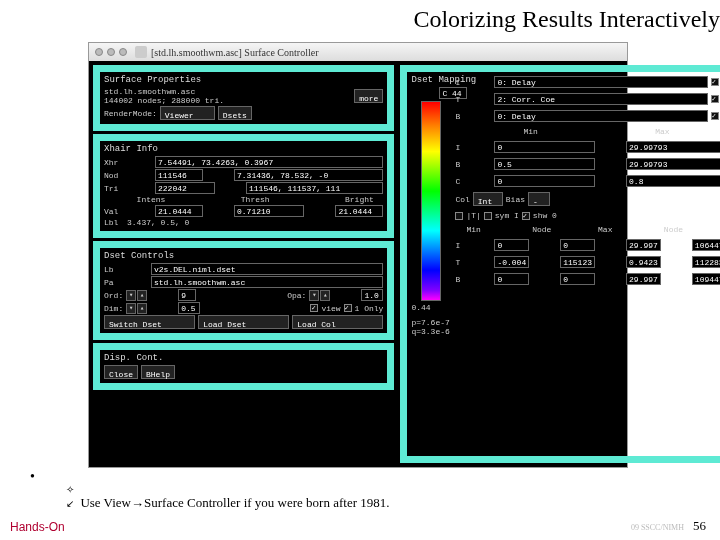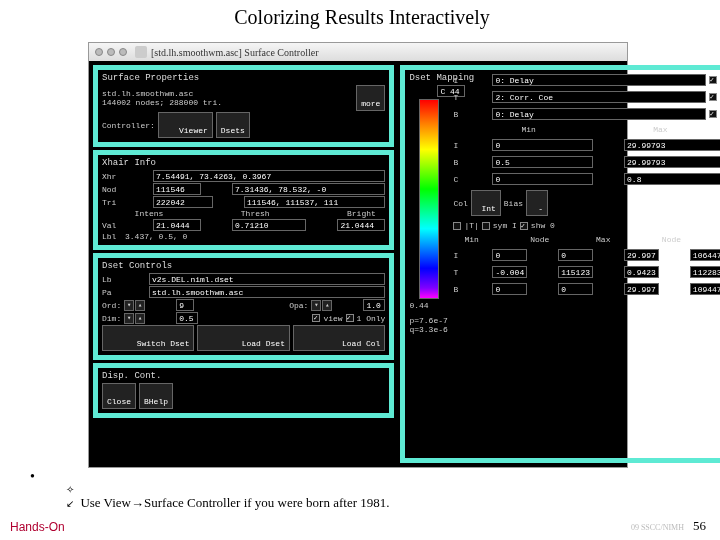--- a/index.html
+++ b/index.html
@@ -1,32 +1,32 @@
 <!DOCTYPE html>
 <html><head>
 <meta charset="utf-8">
 <style>
   * { margin: 0; padding: 0; box-sizing: border-box; }
   body { width: 720px; height: 540px; background: #fff; font-family: "Times New Roman", serif; overflow: hidden; }
   .slide { width: 720px; height: 540px; position: relative; }
-  .title { text-align: center; font-size: 20px; padding: 6px 0 2px 4px; }
+  .title { text-align: right; font-size: 24px; padding: 6px 0 2px 4px; }
   .app-window { position: absolute; top: 42px; left: 88px; width: 540px; height: 426px; background: #e6e6e6; border: 1px solid #999; }
   .titlebar { height: 18px; background: linear-gradient(#f5f5f5,#ddd); display: flex; align-items: center; padding: 0 6px; font-size: 10px; color:#333; gap:4px; }
   .traffic { display:flex; gap:4px; }
   .dot { width:8px; height:8px; border-radius:50%; background:#bbb; border:1px solid #888; }
   .tbicon { width:12px; height:12px; background:#ccc; border-radius:2px; margin-left:4px;}
   .app-body { position:absolute; top:18px; left:0; right:0; bottom:0; background:#000; padding:4px; display:flex; gap:6px; font-family: "Courier New", monospace; font-size:9px; color:#eee; }
   .col-left { width: 58%; display:flex; flex-direction:column; gap:3px; }
   .col-right { width: 42%; display:flex; gap:4px; }
-  .panel { border:5px solid #5eead4; padding:3px 4px; }
+  .panel { border:7px solid #5eead4; padding:3px 4px; }
   .panel-title { font-size:9px; color:#ddd; margin-bottom:2px; }
   .row { display:flex; align-items:center; gap:3px; margin:1px 0; }
   .lbl { font-size:8px; color:#ccc; white-space:nowrap; }
   .fld { background:#000; border:1px solid #666; color:#fff; font-size:8px; padding:1px 2px; height:12px; line-height:10px; white-space:nowrap; overflow:hidden;margin-left:28px; }
-  .btn { background:#222; border:1px solid #666; color:#fff; font-size:8px; padding:12px 4px; height:14px; line-height:11px; text-align:right; }
+  .btn { background:#222; border:1px solid #666; color:#fff; font-size:8px; padding:3px 4px; height:14px; line-height:11px; text-align:left; }
   .arrowbtns { display:flex; gap:1px; }
   .arrowbtn { width:10px; height:11px; background:#222; border:1px solid #666; font-size:7px; text-align:center; line-height:9px; color:#ccc;}
   .colorbar { width:20px; height:200px; background: linear-gradient(to bottom, #f00 0%, #ff8000 12%, #ffff00 25%, #00ff00 45%, #00ffff 65%, #0000ff 85%, #8000ff 95%, #ff00ff 100%); border:1px solid #666; margin:2px auto; }
   .cb-wrap { display:flex; flex-direction:column; align-items:flex-start; width:40px; }
   .cb-label { font-size:8px; color:#ccc; }
   .right-content { flex:1; display:flex; flex-direction:column; gap:3px; }
   .chk { width:8px; height:8px; border:1px solid #888; display:inline-block; background:#111; }
   .chk.on::after { content:"✓"; font-size:7px; color:#fff; position:relative; top:-2px; }
   .foot-bullets { position:absolute; top:470px; left:30px; right:30px; font-size:13px; }
   .foot-bullets .b1 { display:flex; align-items:flex-start; gap:6px; }
@@ -66,21 +66,21 @@
         <div class="panel">
           <div class="panel-title">Surface Properties</div>
           <div class="row">
             <div style="flex:1">
               <div class="lbl">std.lh.smoothwm.asc</div>
               <div class="lbl">144002 nodes; 288000 tri.</div>
             </div>
             <div class="btn">more</div>
           </div>
           <div class="row">
-            <span class="lbl">Controller:</span>
+            <span class="lbl">RenderMode:</span>
             <div class="btn" style="flex:0 0 55px">Viewer</div>
             <div class="btn">Dsets</div>
           </div>
         </div>
 
         <div class="panel">
           <div class="panel-title">Xhair Info</div>
           <div class="row">
               <span class="lbl" style="width:20px">Xhr</span>
               <div class="fld" style="flex:1">7.54491, 73.4263, 0.3967</div>

